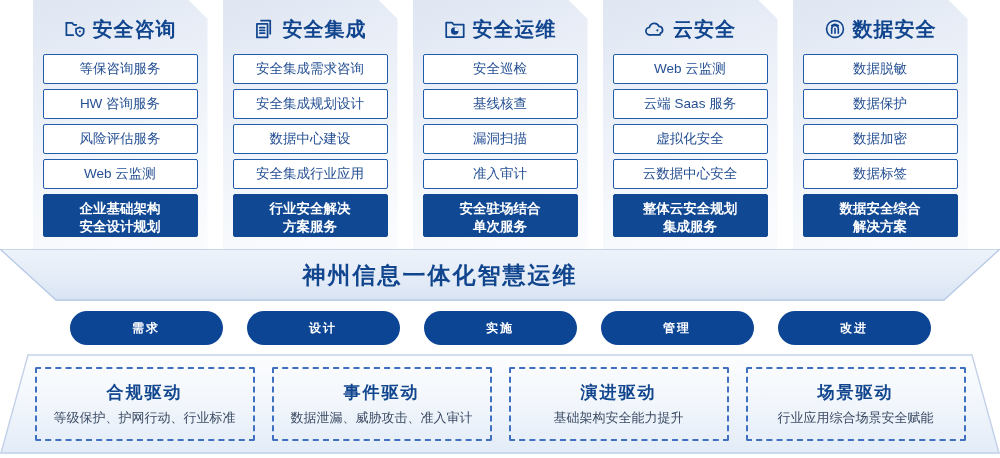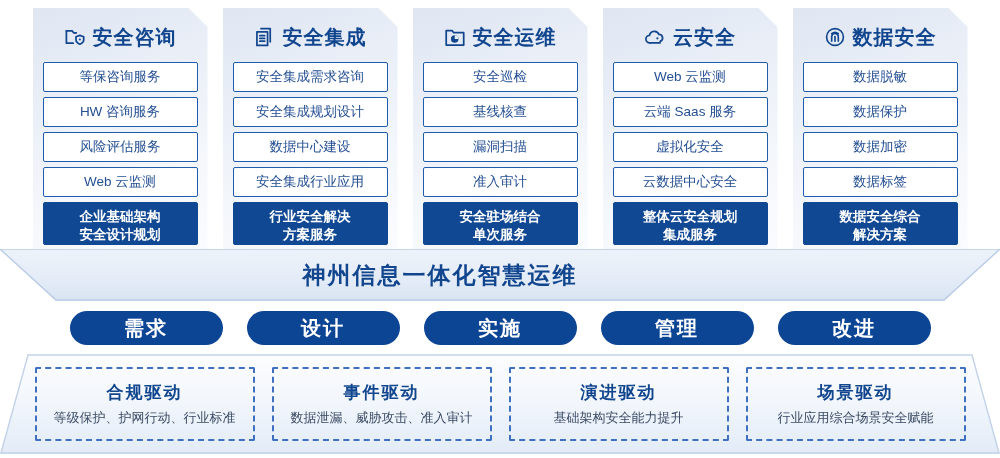--- a/index.html
+++ b/index.html
@@ -25,21 +25,20 @@
   
   .columns {
     position: absolute;
     left: 0;
     top: 0;
     width: 1000px;
     height: 252px;
     display: flex;
     justify-content: center;
     gap: 15px;
-    margin-top: 8px;
   }
 
   .column {
     position: relative;
     width: 175px;
     padding: 8px 10px 10px 10px;
     box-sizing: border-box;
     background: linear-gradient(160deg, #dfe6f2 0%, #e9eef7 30%, #f4f7fb 65%, #fbfcfe 100%);
     clip-path: polygon(0 0, calc(100% - 19px) 0, 100% 19px, 100% 100%, 0 100%);
     display: flex;
@@ -146,21 +145,21 @@
     display: flex;
     justify-content: center;
     gap: 24px;
   }
   .pill {
     width: 153px;
     height: 34px;
     border-radius: 17px;
     background: #0d4595;
     color: #ffffff;
-    font-size: 20px;
+    font-size: 12px;
     font-weight: bold;
     letter-spacing: 2px;
     display: flex;
     align-items: center;
     justify-content: center;
   }
 
   
   .drivers-bg {
     position: absolute;

